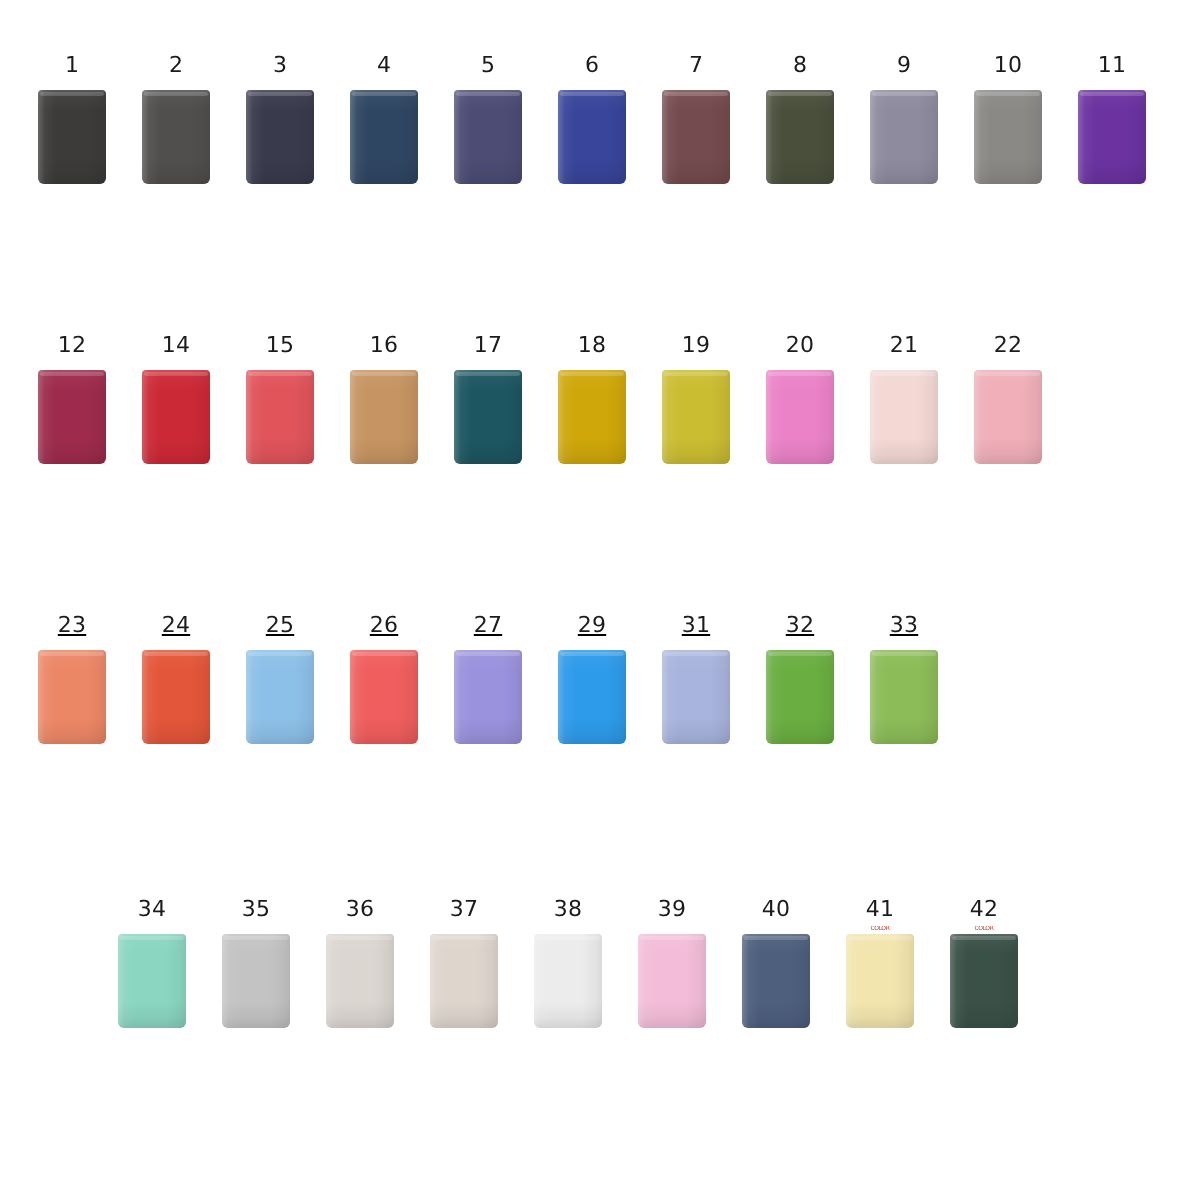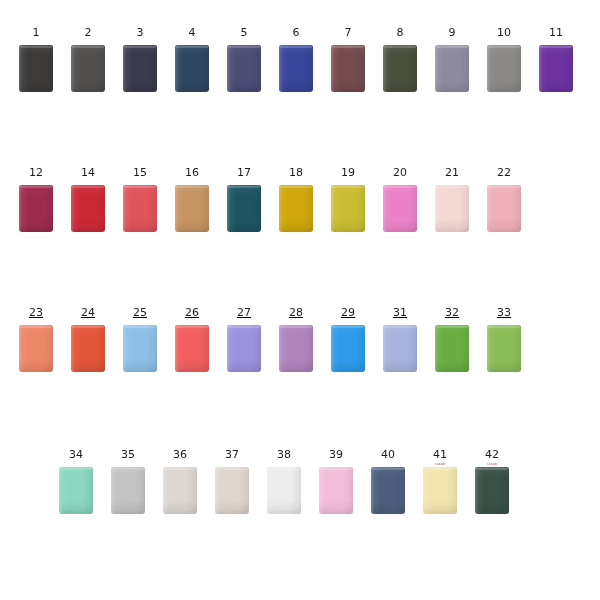--- a/index.html
+++ b/index.html
@@ -298,26 +298,20 @@
           <div class="swatch-chip" style="background-color: rgb(240, 94, 94);"></div>
         </div>
       </div>
       <div class="swatch-cell">
         <div class="swatch-label">27</div>
         <div class="swatch-chip-wrap">
           <div class="swatch-chip" style="background-color: rgb(154, 146, 221);"></div>
         </div>
       </div>
       <div class="swatch-cell">
-        <div class="swatch-label">28</div>
-        <div class="swatch-chip-wrap">
-          <div class="swatch-chip" style="background-color: rgb(176, 132, 189);"></div>
-        </div>
-      </div>
-      <div class="swatch-cell">
         <div class="swatch-label">29</div>
         <div class="swatch-chip-wrap">
           <div class="swatch-chip" style="background-color: rgb(46, 155, 234);"></div>
         </div>
       </div>
       <div class="swatch-cell">
         <div class="swatch-label">31</div>
         <div class="swatch-chip-wrap">
           <div class="swatch-chip" style="background-color: rgb(168, 180, 221);"></div>
         </div>

